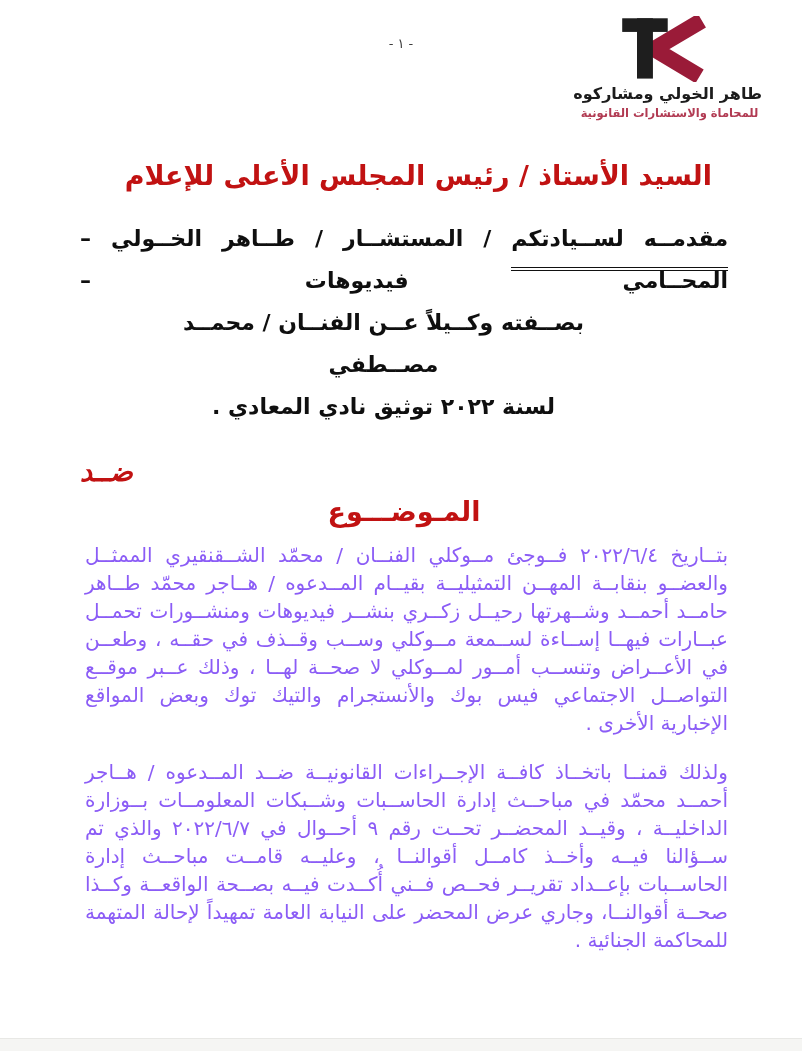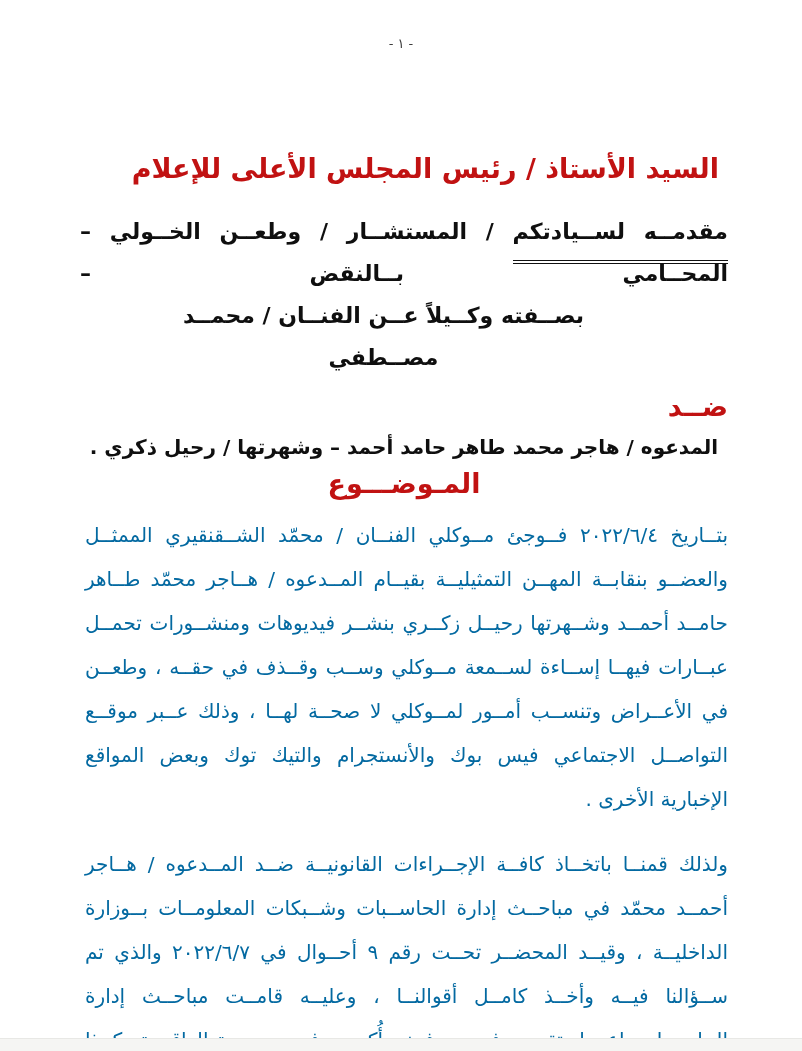--- a/index.html
+++ b/index.html
@@ -13,66 +13,75 @@
     font-size:13px; color:#3d3d3d; direction:ltr; letter-spacing:2px;
   }
   
   .logo { position:absolute; top:16px; right:40px; width:185px; text-align:center; }
   .logo-mark { display:block; margin:0 auto; }
   .logo-title { font-size:16px; font-weight:bold; color:#1c1c1c; margin-top:2px; white-space:nowrap; }
   .logo-subtitle { font-size:11.5px; font-weight:bold; color:#b13a52; margin-top:3px; white-space:nowrap; }
   
   .content { position:absolute; top:142px; right:74px; left:80px; }
   .recipient {
-    margin:9px; font-size:27px; font-weight:bold; color:#c11212;
+    margin:16px; font-size:27px; font-weight:bold; color:#c11212;
     text-align:right; line-height:1.35; padding-left:4px;
   }
   .greeting { margin-top:22px; text-align:center; font-size:14px; color:#222; }
   .intro { margin-top:24px; font-weight:bold; font-size:22px; color:#0f0f0f; }
   .intro-line1 { text-align:justify; text-align-last:justify; line-height:42px; }
   .dblu { border-bottom:4px double #111; padding-bottom:16px; }
   .intro-cont { text-align:center; line-height:42px; margin-right:105px; margin-left:64px; }
-  .versus { margin-top:12px; text-align:right; font-size:27px; font-weight:bold; color:#c11212; }
+  .versus { margin-top:28px; text-align:left; font-size:27px; font-weight:bold; color:#c11212;font-style:italic; }
   .defendant { margin-top:13px; text-align:center; font-size:20px; font-weight:bold; color:#0f0f0f; }
   .subject { margin-top:9px; text-align:center; font-size:27px; font-weight:bold; color:#c11212; }
   .body-par {
-    margin:14px 0 0 5px; font-size:20px; line-height:44px;
-    text-align:justify; color:#0369a1; font-weight:400;
+    margin:14px 0 0 5px; font-size:20px; line-height:28px;
+    text-align:justify; color:#8b5cf6; font-weight:400;
   }
   .body-par + .body-par { margin-top:21px; }
   .footer-bar {
     position:absolute; bottom:0; left:0; right:0; height:12px;
     background:#f5f5f3; border-top:1px solid #e8e8e5;
   }
 </style>
 </head>
 <body>
 
 <div class="page">
 
   <div class="page-number" dir="ltr">- ١ -</div>
 
+  <div class="logo">
+    <svg class="logo-mark" width="96" height="66" viewBox="0 0 84 58" aria-hidden="true">
+      <path d="M70 4 L28 29 L68 53" stroke="#9a1b38" stroke-width="14" fill="none" stroke-linecap="butt" stroke-linejoin="miter"></path>
+      <rect x="0" y="2" width="40" height="12" fill="#1e1e1e"></rect>
+      <rect x="13" y="2" width="14" height="53" fill="#1e1e1e"></rect>
+    </svg>
+    <div class="logo-title">طاهر الخولي ومشاركوه</div>
+    <div class="logo-subtitle">للمحاماة والاستشارات القانونية</div>
+  </div>
 
   <div class="content">
 
     <h1 class="recipient">السيد الأستاذ / رئيس المجلس الأعلى للإعلام</h1>
 
 
     <div class="intro">
       <div class="intro-line1">
-        <span class="dblu">مقدمــه لســيادتكم</span><span> / المستشــار / وطعــن الخــولي – المحــامي بــالنقض –</span>
+        <span class="dblu">مقدمــه لســيادتكم</span><span> / المستشــار / طــاهر الخــولي – المحــامي فيديوهات –</span>
       </div>
       <div class="intro-cont">
         <div>بصــفته وكــيلاً عــن الفنــان / محمــد مصــطفي</div>
+        <div>لسنة ٢٠٢٢ توثيق نادي المعادي .</div>
       </div>
     </div>
 
     <div class="versus">ضــد</div>
 
-    <div class="defendant">المدعوه / هاجر محمد طاهر حامد أحمد – وشهرتها / رحيل ذكري .</div>
 
     <div class="subject">المـوضـــوع</div>
 
     <p class="body-par">بتــاريخ ٢٠٢٢/٦/٤ فــوجئ مــوكلي الفنــان / محمّد الشــقنقيري الممثــل والعضــو بنقابــة المهــن التمثيليــة بقيــام المــدعوه / هــاجر محمّد طــاهر حامــد أحمــد وشــهرتها رحيــل زكــري بنشــر فيديوهات ومنشــورات تحمــل عبــارات فيهــا إســاءة لســمعة مــوكلي وســب وقــذف في حقــه ، وطعــن في الأعــراض وتنســب أمــور لمــوكلي لا صحــة لهــا ، وذلك عــبر موقــع التواصــل الاجتماعي فيس بوك والأنستجرام والتيك توك وبعض المواقع الإخبارية الأخرى .</p>
 
     <p class="body-par">ولذلك قمنــا باتخــاذ كافــة الإجــراءات القانونيــة ضــد المــدعوه / هــاجر أحمــد محمّد في مباحــث إدارة الحاســبات وشــبكات المعلومــات بــوزارة الداخليــة ، وقيــد المحضــر تحــت رقم ٩ أحــوال في ٢٠٢٢/٦/٧ والذي تم ســؤالنا فيــه وأخــذ كامــل أقوالنــا ، وعليــه قامــت مباحــث إدارة الحاســبات بإعــداد تقريــر فحــص فــني أُكــدت فيــه بصــحة الواقعــة وكــذا صحــة أقوالنــا، وجاري عرض المحضر على النيابة العامة تمهيداً لإحالة المتهمة للمحاكمة الجنائية .</p>
 
   </div>
 
   <div class="footer-bar"></div>

